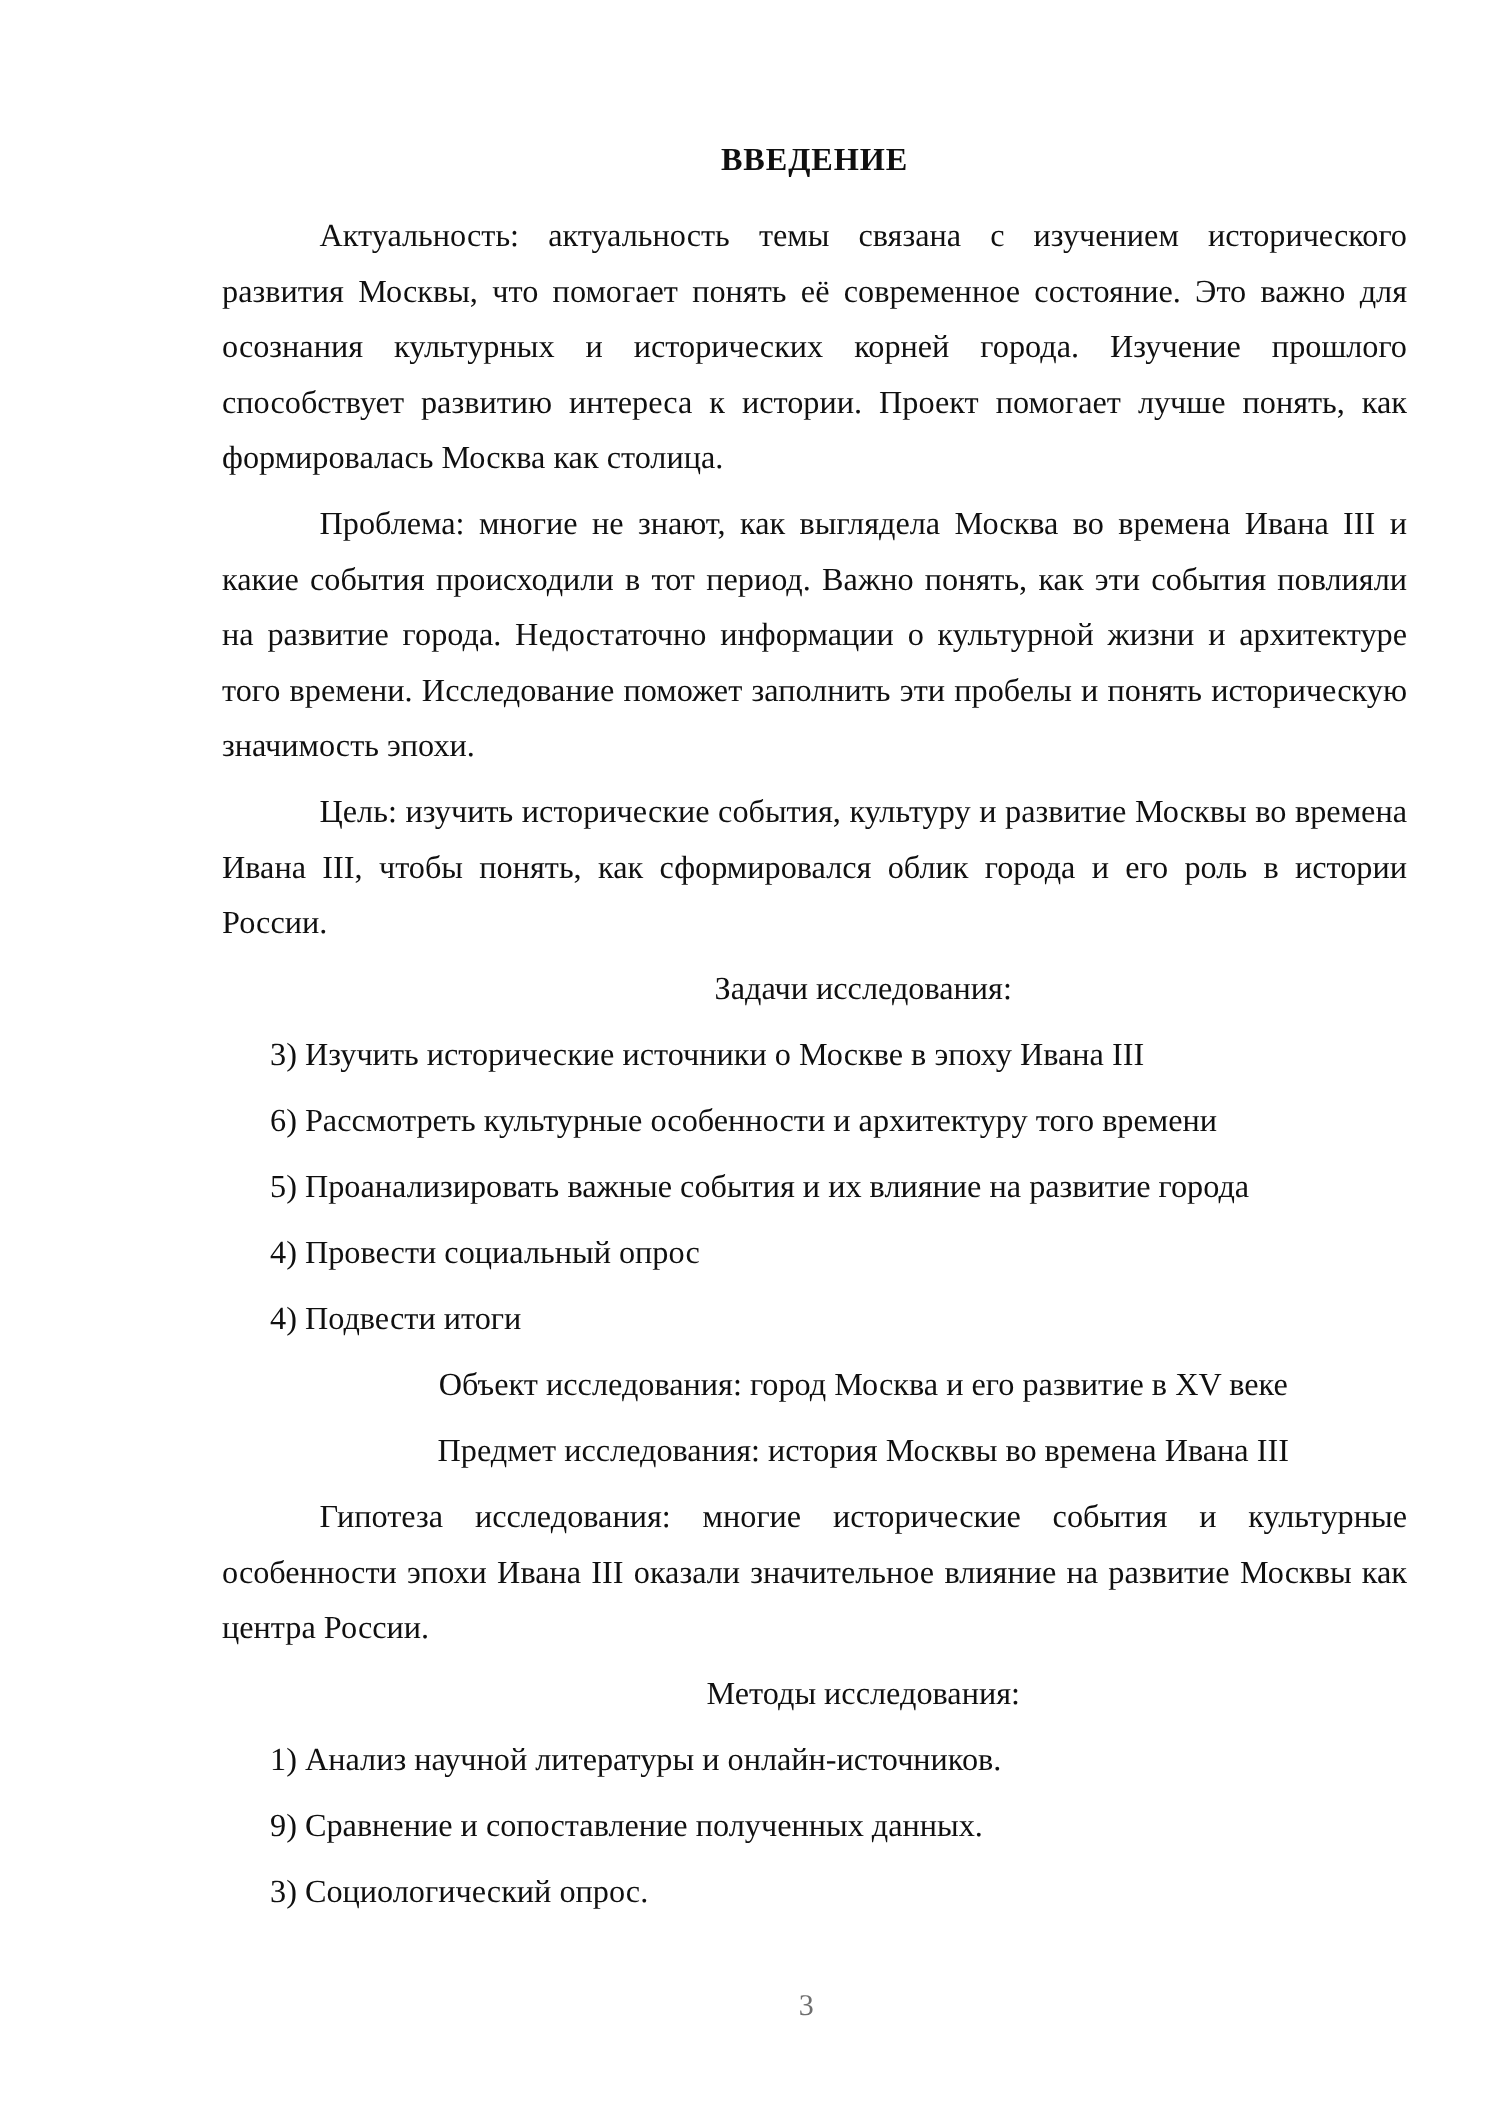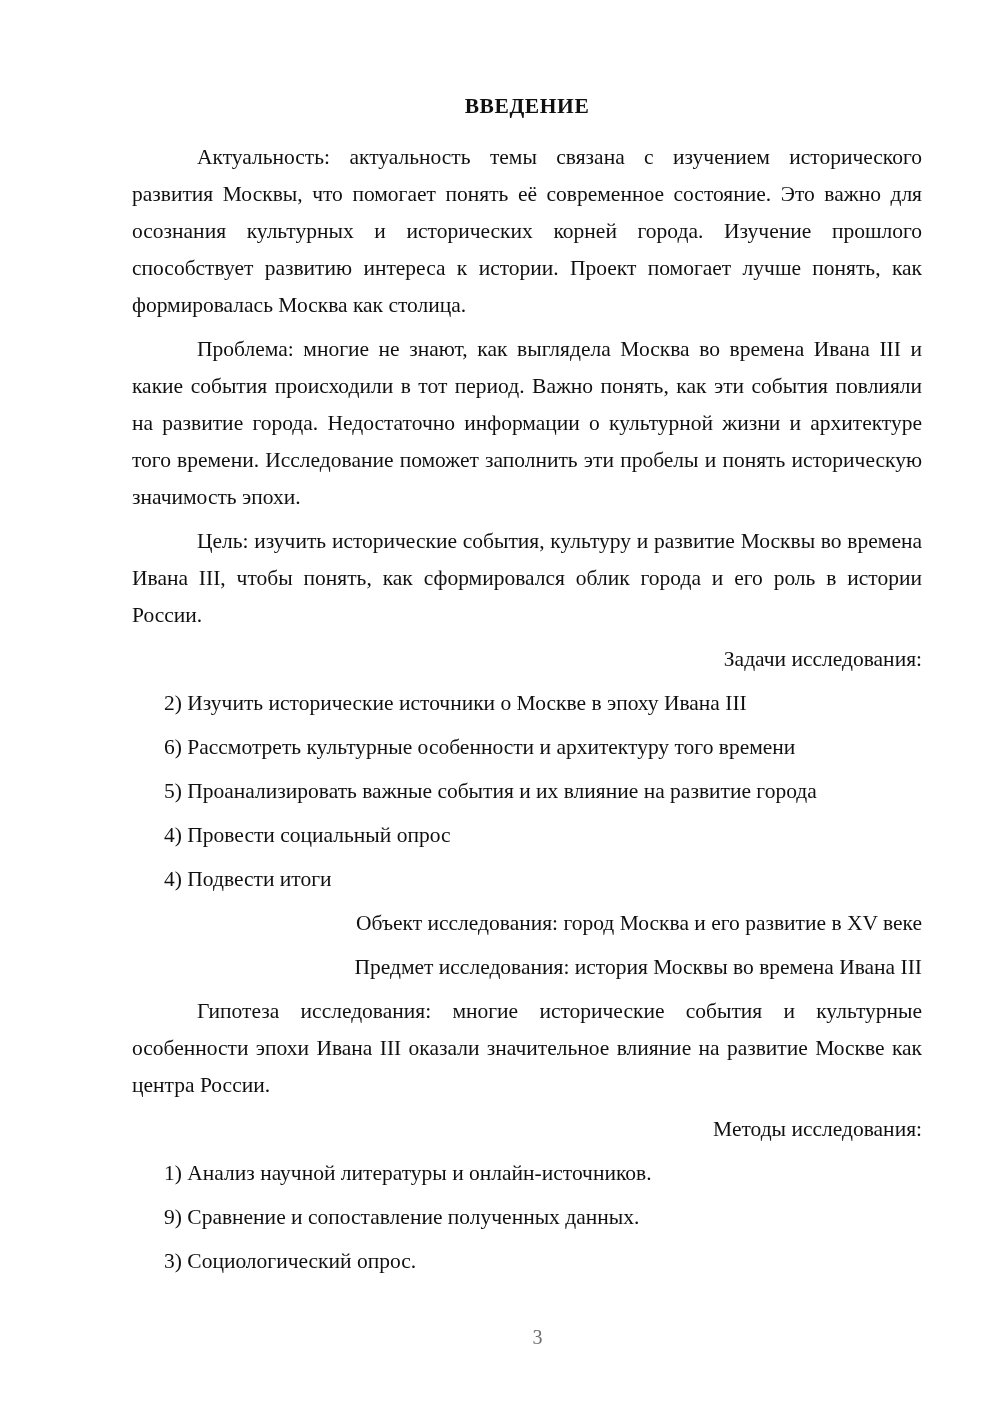--- a/index.html
+++ b/index.html
@@ -21,21 +21,21 @@
     position: absolute;
     top: 0;
     left: 0;
     width: 1000px;
     height: 1414px;
     background: #ffffff;
   }
 
   .content {
     position: absolute;
-    left: 132px;
+    left: 148px;
     top: 88px;
     width: 790px;
   }
 
   .doc-heading {
     font-size: 21.5px;
     font-weight: bold;
     text-align: center;
     letter-spacing: 0.6px;
     line-height: 1.7;
@@ -50,21 +50,21 @@
     text-justify: inter-word;
     margin: 0 0 7px 0;
     text-indent: 65px;
     hyphens: none;
   }
 
   
   .para-single {
     font-size: 21.5px;
     line-height: 37px;
-    text-align: right;
+    text-align: center;
     margin: 0 0 7px 0;
     text-indent: 65px;
   }
 
   
   .list-item {
     font-size: 21.5px;
     line-height: 37px;
     text-align: justify;
     text-justify: inter-word;
@@ -96,35 +96,35 @@
     <h1 class="doc-heading">ВВЕДЕНИЕ</h1>
 
     <p class="para">Актуальность: актуальность темы связана с изучением исторического развития Москвы, что помогает понять её современное состояние. Это важно для осознания культурных и исторических корней города. Изучение прошлого способствует развитию интереса к истории. Проект помогает лучше понять, как формировалась Москва как столица.</p>
 
     <p class="para">Проблема: многие не знают, как выглядела Москва во времена Ивана III и какие события происходили в тот период. Важно понять, как эти события повлияли на развитие города. Недостаточно информации о культурной жизни и архитектуре того времени. Исследование поможет заполнить эти пробелы и понять историческую значимость эпохи.</p>
 
     <p class="para">Цель: изучить исторические события, культуру и развитие Москвы во времена Ивана III, чтобы понять, как сформировался облик города и его роль в истории России.</p>
 
     <p class="para-single">Задачи исследования:</p>
 
-    <p class="list-item nowrap-line">2) Изучить исторические источники о Москве в эпоху Ивана III</p>
+    <p class="list-item nowrap-line">3) Изучить исторические источники о Москве в эпоху Ивана III</p>
 
     <p class="list-item nowrap-line">6) Рассмотреть культурные особенности и архитектуру того времени</p>
 
     <p class="list-item">5) Проанализировать важные события и их влияние на развитие города</p>
 
     <p class="list-item nowrap-line">4) Провести социальный опрос</p>
 
     <p class="list-item nowrap-line">4) Подвести итоги</p>
 
     <p class="para-single">Объект исследования: город Москва и его развитие в XV веке</p>
 
     <p class="para-single">Предмет исследования: история Москвы во времена Ивана III</p>
 
-    <p class="para">Гипотеза исследования: многие исторические события и культурные особенности эпохи Ивана III оказали значительное влияние на развитие Москве как центра России.</p>
+    <p class="para">Гипотеза исследования: многие исторические события и культурные особенности эпохи Ивана III оказали значительное влияние на развитие Москвы как центра России.</p>
 
     <p class="para-single">Методы исследования:</p>
 
     <p class="list-item nowrap-line">1) Анализ научной литературы и онлайн-источников.</p>
 
     <p class="list-item nowrap-line">9) Сравнение и сопоставление полученных данных.</p>
 
     <p class="list-item nowrap-line">3) Социологический опрос.</p>
 
   </div>

